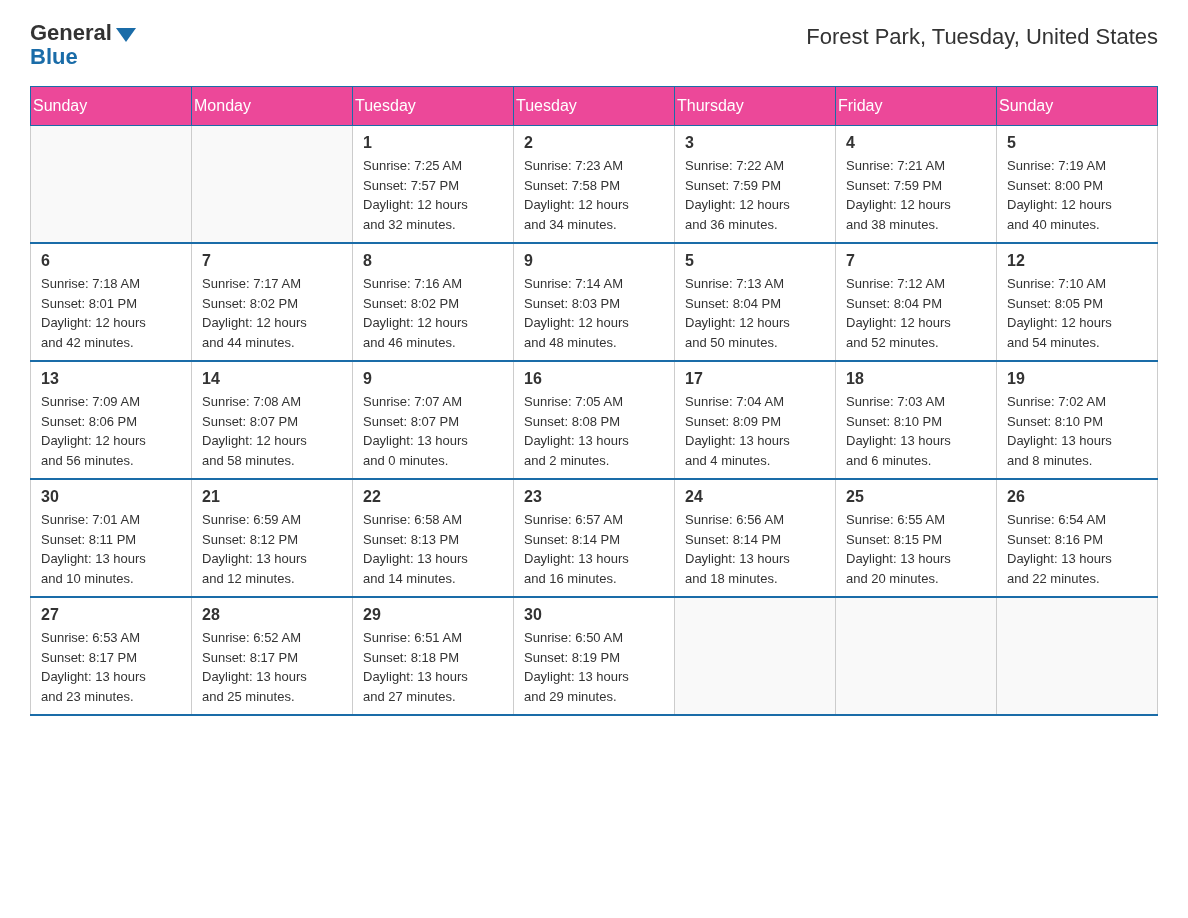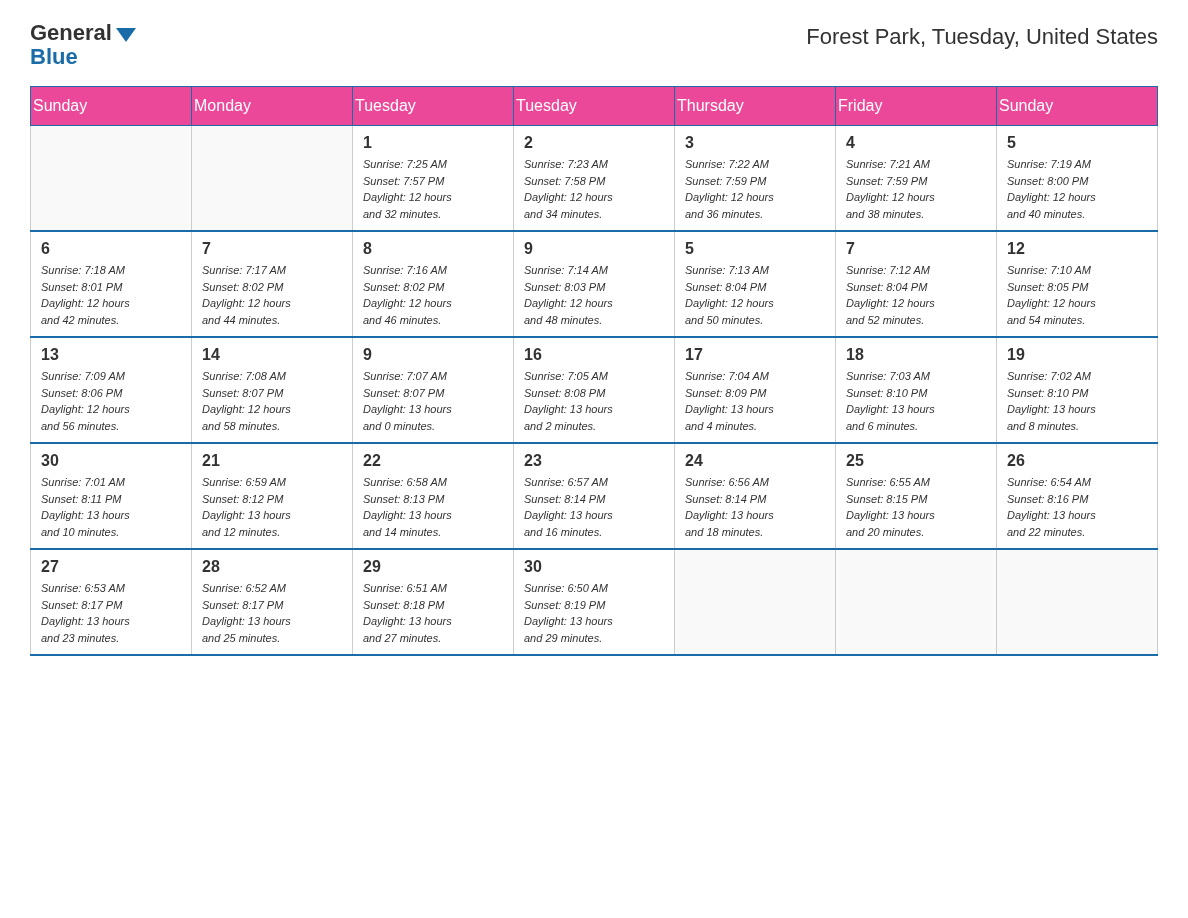--- a/index.html
+++ b/index.html
@@ -86,24 +86,23 @@
       border-bottom: 2px solid #1a6ca8;
     }
     .day-number {
       font-size: 16px;
       font-weight: bold;
       color: #333;
       display: block;
       margin-bottom: 4px;
     }
     .day-info {
-      font-size: 11px;
+      font-size: 13px;
       color: #333;
       line-height: 1.5;
-      font-style: italic;
     }
     .empty-cell {
       background: #f9f9f9;
     }
     .last-row td {
       border-bottom: 1px solid #ccc;
     }
   </style>
 </head>
 <body>

